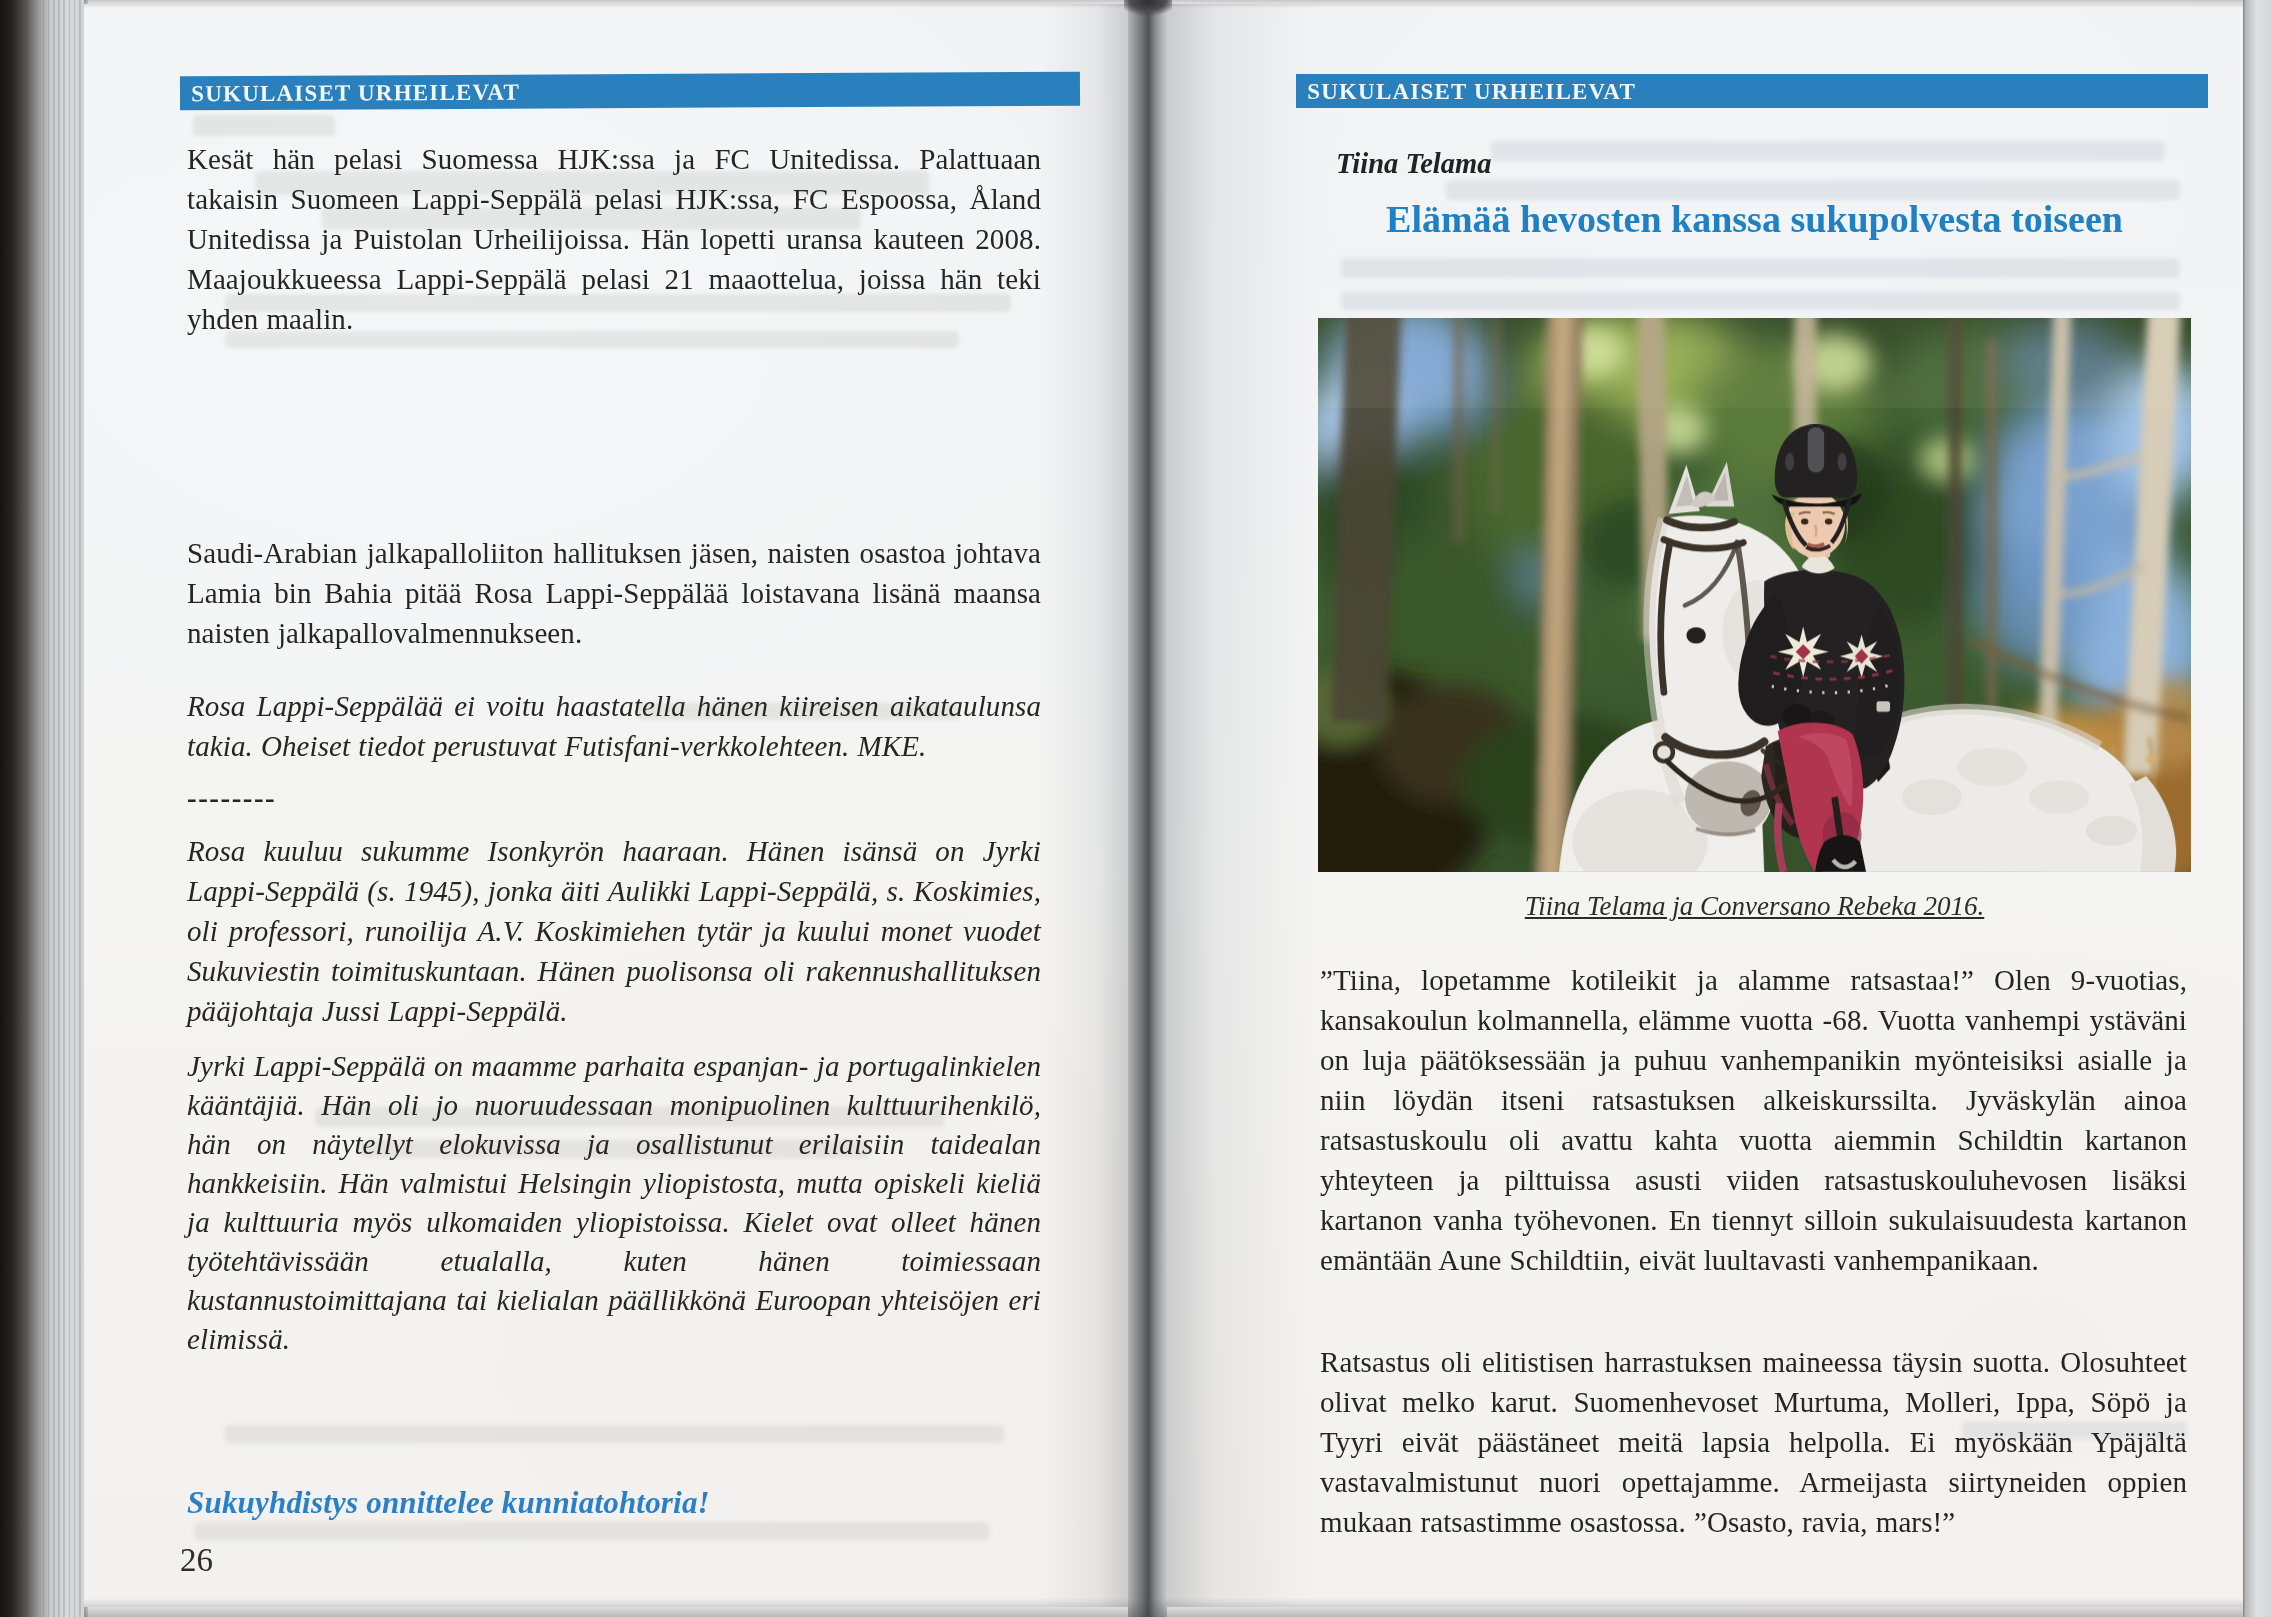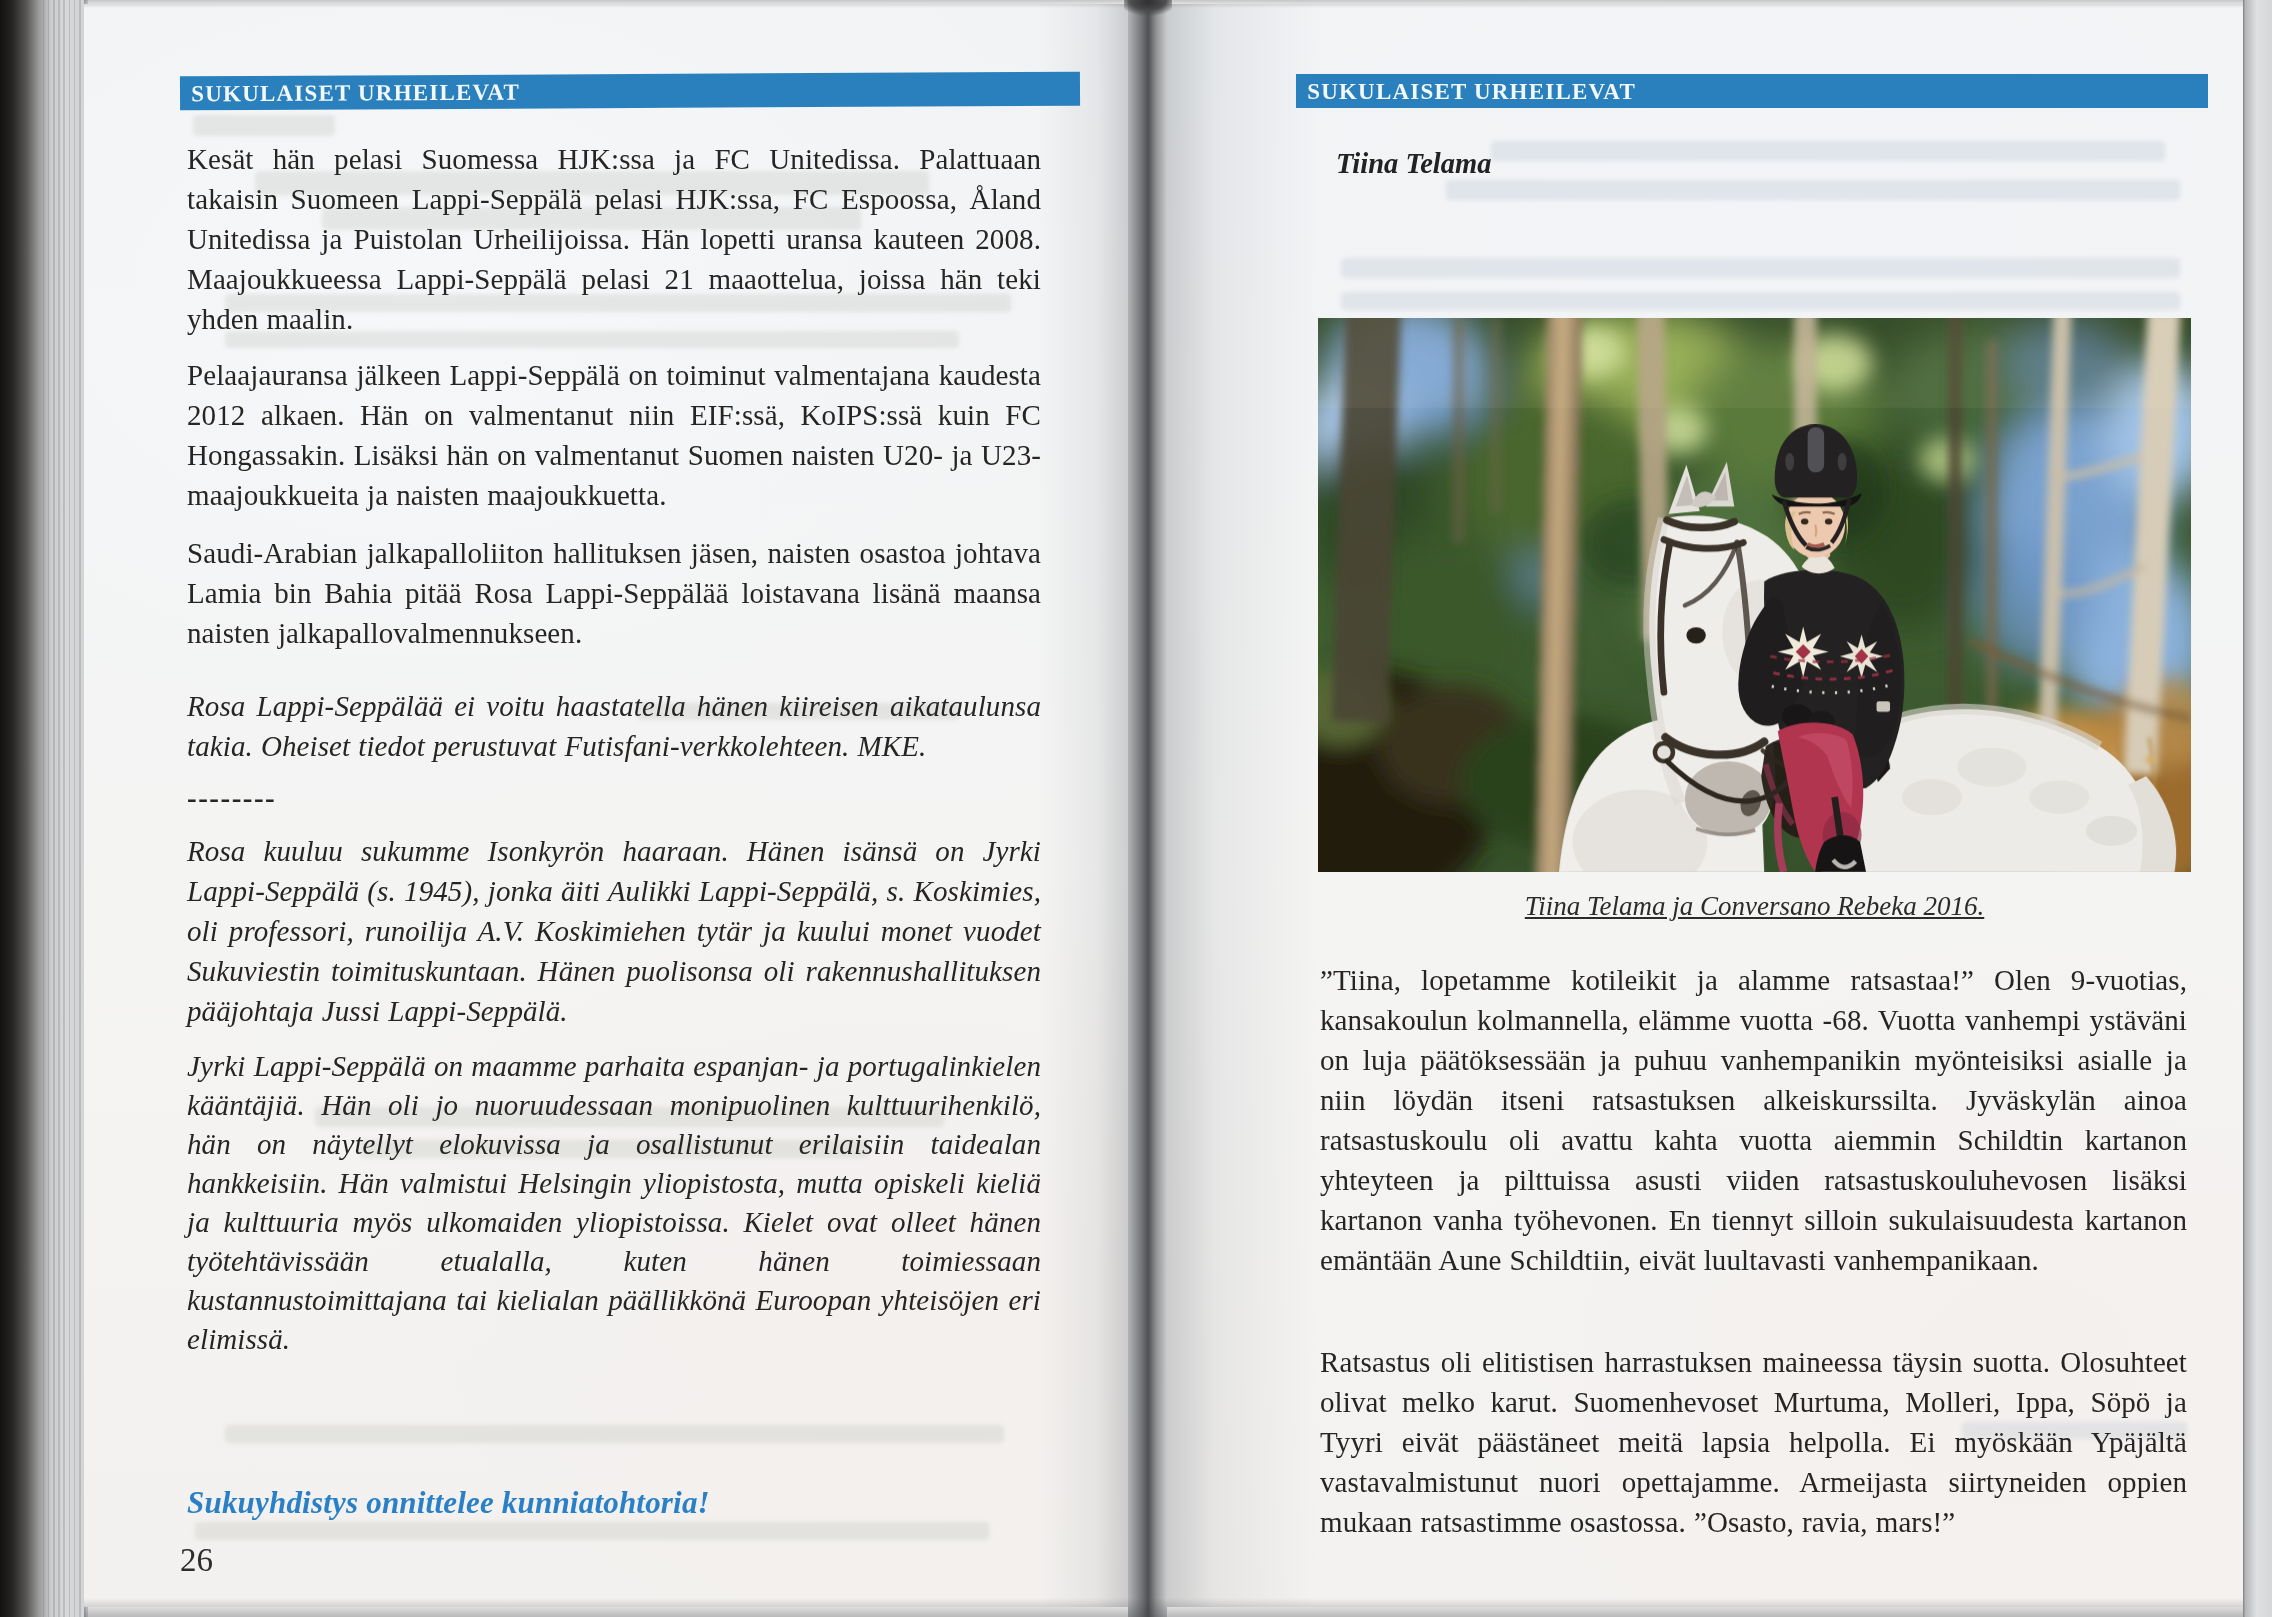--- a/index.html
+++ b/index.html
@@ -84,40 +84,40 @@
   <div class="ghost blue" style="left:1446px;top:180px;width:734px;height:19.5px"></div>
   <div class="ghost blue" style="left:1341px;top:258px;width:839px;height:19.5px"></div>
   <div class="ghost blue" style="left:1341px;top:292px;width:839px;height:18px"></div>
   <div class="ghost blue" style="left:1962px;top:1422px;width:225px;height:16.5px"></div>
 
   <div class="header-bar bar-left" style="left:180px;top:74px;width:900px">
     <span>SUKULAISET URHEILEVAT</span>
   </div>
 
   <p class="body-par lh-left" style="left:187px;top:139px;width:854px">Kesät hän pelasi Suomessa HJK:ssa ja FC Unitedissa. Palattuaan takaisin Suomeen Lappi-Seppälä pelasi HJK:ssa, FC Espoossa, Åland Unitedissa ja Puistolan Urheilijoissa. Hän lopetti uransa kauteen 2008. Maajoukkueessa Lappi-Seppälä pelasi 21 maaottelua, joissa hän teki yhden maalin.</p>
-  <p class="body-par lh-left" style="left:187px;top:355px;width:854px">Pelaajauransa jälkeen Lappi-Seppälä on toiminut valmentajana kaudesta 2012 alkaen. Hän on valmentanut niin EIF:ssä, KoIPS:ssä kuin FC Hongassakin. Lisäksi hän on valmentanut Suomen naisten U20- ja U23-maajoukkueita ja naisten maajoukkuetta.</p>
   <p class="body-par lh-left italic" style="left:187px;top:686px;width:854px">Rosa Lappi-Seppälää ei voitu haastatella hänen kiireisen aikataulunsa takia. Oheiset tiedot perustuvat Futisfani-verkkolehteen. MKE.</p>
 
   <p class="body-par lh-left" style="left:187px;top:533px;width:854px">Saudi-Arabian jalkapalloliiton hallituksen jäsen, naisten osastoa johtava Lamia bin Bahia pitää Rosa Lappi-Seppälää loistavana lisänä maansa naisten jalkapallovalmennukseen.</p>
 
   <p class="divider" style="left:187px;top:782px">--------</p>
 
   <p class="body-par lh-left italic" style="left:187px;top:831px;width:854px">Rosa kuuluu sukumme Isonkyrön haaraan. Hänen isänsä on Jyrki Lappi-Seppälä (s. 1945), jonka äiti Aulikki Lappi-Seppälä, s. Koskimies, oli professori, runoilija A.V. Koskimiehen tytär ja kuului monet vuodet Sukuviestin toimituskuntaan. Hänen puolisonsa oli rakennushallituksen pääjohtaja Jussi Lappi-Seppälä.</p>
   <p class="body-par italic" style="left:187px;top:1047px;width:854px;line-height:39px">Jyrki Lappi-Seppälä on maamme parhaita espanjan- ja portugalinkielen kääntäjiä. Hän oli jo nuoruudessaan monipuolinen kulttuurihenkilö, hän on näytellyt elokuvissa ja osallistunut erilaisiin taidealan hankkeisiin. Hän valmistui Helsingin yliopistosta, mutta opiskeli kieliä ja kulttuuria myös ulkomaiden yliopistoissa. Kielet ovat olleet hänen työtehtävissään etualalla, kuten hänen toimiessaan kustannustoimittajana tai kielialan päällikkönä Euroopan yhteisöjen eri elimissä.</p>
 
   <p class="congrats" style="left:187px;top:1485px">Sukuyhdistys onnittelee kunniatohtoria!</p>
 
   <p class="pageno" style="left:172px;top:1534px">26</p>
 
   <div class="header-bar" style="left:1296px;top:74px;width:912px">
     <span>SUKULAISET URHEILEVAT</span>
   </div>
 
   <p class="author" style="left:1320px;top:132px">Tiina Telama</p>
 
+  <h1 class="title" style="left:1320px;top:198px;width:869px">Elämää hevosten kanssa sukupolvesta toiseen</h1>
 
   <div class="photo" style="left:1318px;top:318px;width:873px;height:554px">
     <svg width="873" height="554" viewBox="0 0 1166 740">
       <defs>
         <filter id="b30" x="-60%" y="-60%" width="220%" height="220%">
             <feGaussianBlur stdDeviation="26"></feGaussianBlur>
           </filter>
         <filter id="b14" x="-60%" y="-60%" width="220%" height="220%">
             <feGaussianBlur stdDeviation="14"></feGaussianBlur>
           </filter>

